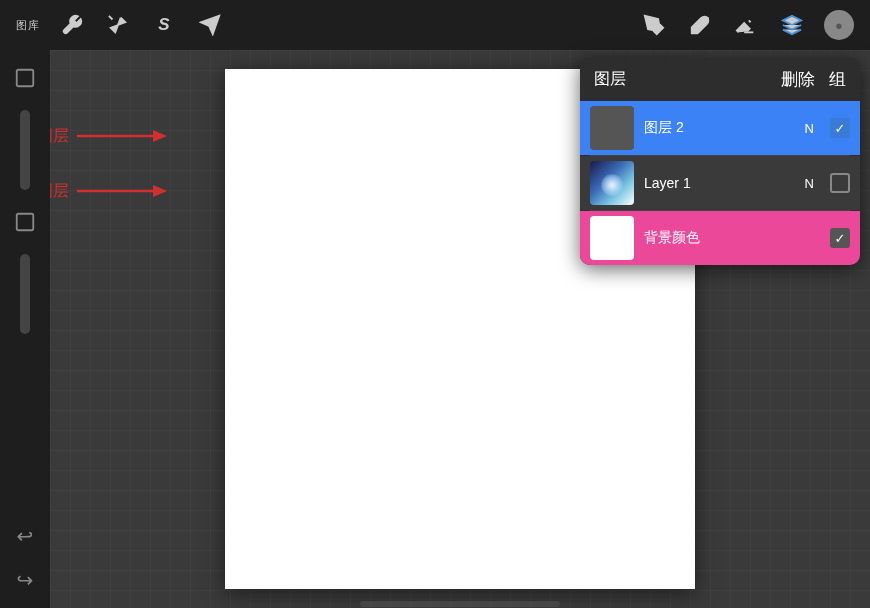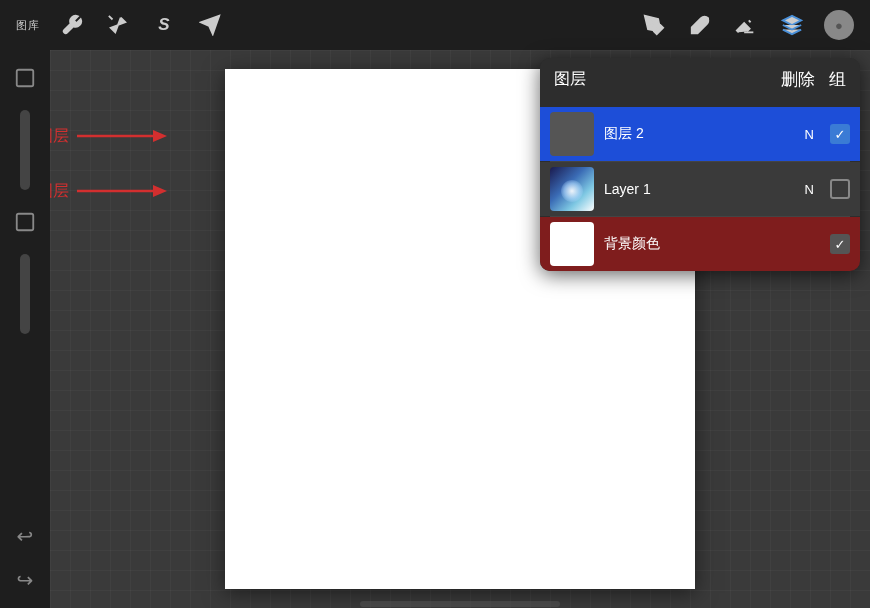--- a/index.html
+++ b/index.html
@@ -160,21 +160,21 @@
       color: #d32f2f;
       font-size: 16px;
       font-weight: 500;
     }
 
     
     .layers-panel {
       position: absolute;
       top: 58px;
       right: 10px;
-      width: 320px;
+      width: 280px;
       background: #2d2d2d;
       border-radius: 10px;
       overflow: hidden;
       box-shadow: 0 4px 20px rgba(0,0,0,0.6);
       z-index: 20;
     }
     .layers-header {
       display: flex;
       align-items: center;
       justify-content: space-between;
@@ -196,29 +196,28 @@
       cursor: pointer;
     }
     .layer-row {
       display: flex;
       align-items: center;
       padding: 4px 10px;
       gap: 10px;
       height: 54px;
     }
     .layer-row.active {
-      background: #1d4ed8;
-      margin-top: 6px;
+      background: #3b82f6;
     }
     .layer-row.inactive {
       background: #3a3a3a;
       justify-content: space-between;
     }
     .layer-row.bg-row {
-      background: #7f1d1d;
+      background: #ec4899;
     }
     .layer-thumb {
       width: 44px;
       height: 44px;
       border-radius: 4px;
       flex-shrink: 0;
       overflow: hidden;
     }
     .layer-thumb-blank {
       width: 44px;

